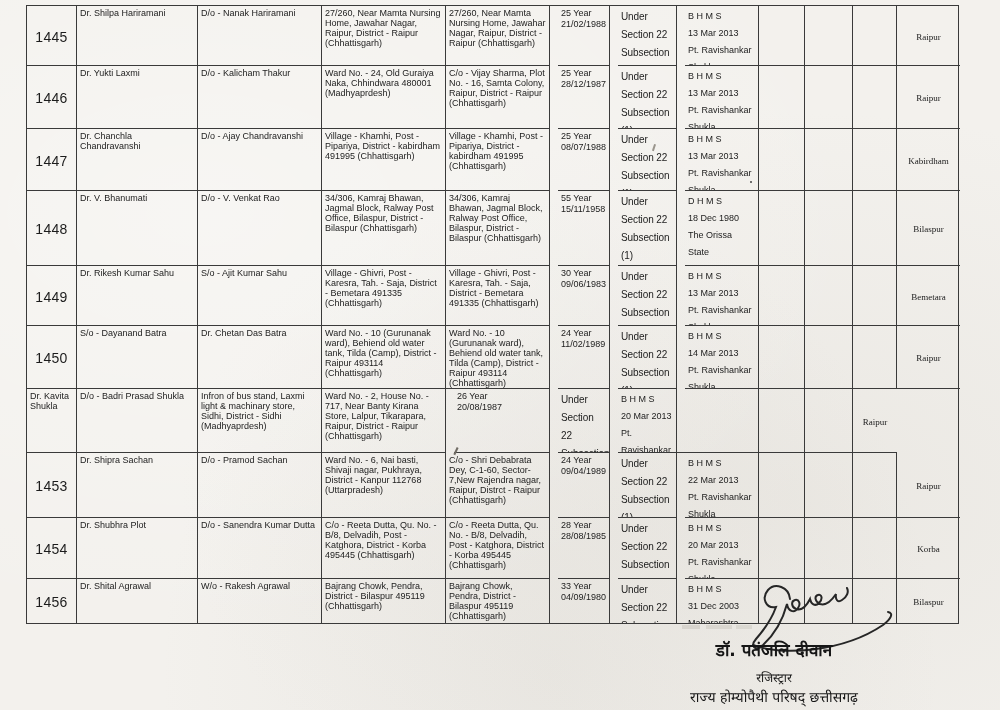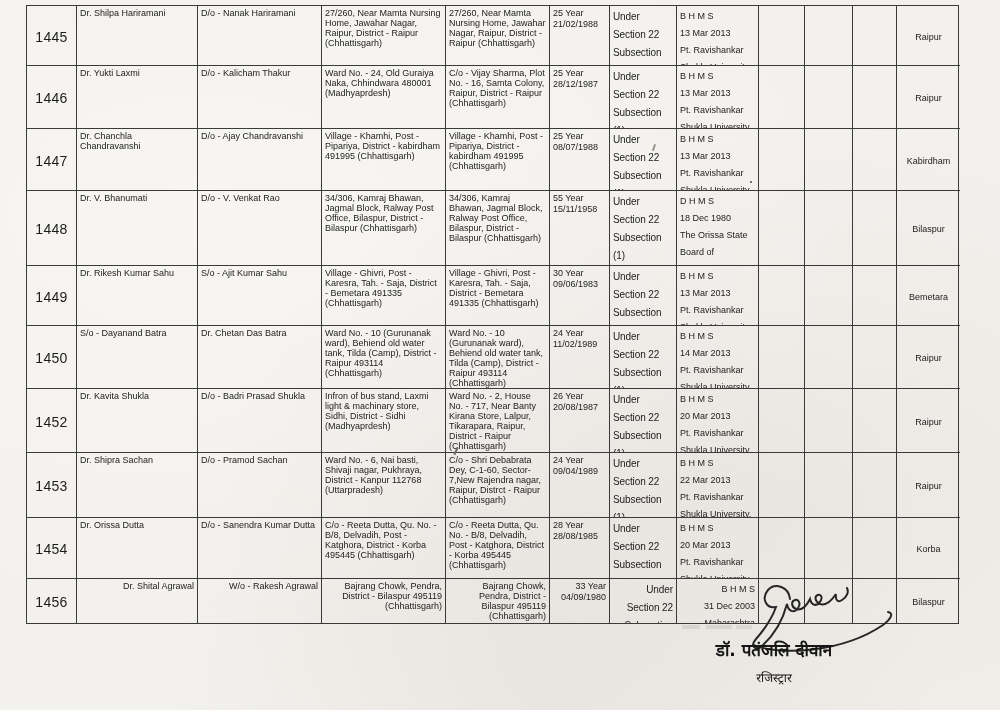--- a/index.html
+++ b/index.html
@@ -30,31 +30,31 @@
   .trow:nth-of-type(1){height:60px}
   .trow:nth-of-type(2){height:63px}
   .trow:nth-of-type(3){height:62px}
   .trow:nth-of-type(4){height:75px}
   .trow:nth-of-type(5){height:60px}
   .trow:nth-of-type(6){height:63px}
   .trow:nth-of-type(7){height:64px}
   .trow:nth-of-type(8){height:65px}
   .trow:nth-of-type(9){height:61px}
   .trow:nth-of-type(10){height:44px}
-  .trow:last-of-type .cell{border-bottom:none;text-align:right;}
+  .trow:last-of-type .cell{border-bottom:none;}
   .cell{
     border-right:1px solid #3a3a3a;
     border-bottom:1.5px solid #3a3a3a;
     box-sizing:border-box;
     padding:2px 3px 0 3px;
     font-size:9px;line-height:10px;color:#1c1c1c;
     overflow:hidden;
   }
-  .cell:last-child{border-right:none;}
-  .pre{white-space:pre-line;}
+  .cell:last-child{border-right:none;font-family:Liberation Serif, serif;}
+  .pre{white-space:pre-line;margin-left:8px;}
   .c-sno{display:flex;align-items:center;justify-content:center;font-size:14px;letter-spacing:.3px;}
   .c-district{display:flex;align-items:center;justify-content:center;font-size:9px;}
   .c-sec{font-size:10px;line-height:18px;letter-spacing:-.1px;}
   .c-qual{line-height:17px;}
   .c-age{line-height:10.5px;}
   .sig-svg{position:absolute;left:745px;top:575px;width:170px;height:88px;}
   .footer{
     position:absolute;left:609px;top:638px;width:330px;
     text-align:center;color:#161616;
   }
@@ -207,21 +207,20 @@
 Shukla  University,
 Raipur,
 (Chhattisgarh)</div>
       <div class="cell c-empty"></div>
       <div class="cell c-empty"></div>
       <div class="cell c-empty"></div>
       <div class="cell c-district">Raipur</div>
     </div>
 
     <div class="trow">
-      <div class="cell c-sno">1452</div>
       <div class="cell c-name">Dr. Kavita Shukla</div>
       <div class="cell c-rel">D/o - Badri Prasad Shukla</div>
       <div class="cell c-addr1">Infron of bus stand, Laxmi light &amp; machinary store, Sidhi, District - Sidhi (Madhyaprdesh)</div>
       <div class="cell c-addr2">Ward No. - 2, House No. - 717, Near Banty Kirana Store, Lalpur, Tikarapara, Raipur, District - Raipur (Chhattisgarh)</div>
       <div class="cell c-age pre">26 Year
 20/08/1987</div>
       <div class="cell c-sec pre">Under Section 22
 Subsection (1)
 29/04/2013</div>
       <div class="cell c-qual pre">B H M S
@@ -254,21 +253,21 @@
 Raipur,
 (Chhattisgarh)</div>
       <div class="cell c-empty"></div>
       <div class="cell c-empty"></div>
       <div class="cell c-empty"></div>
       <div class="cell c-district">Raipur</div>
     </div>
 
     <div class="trow">
       <div class="cell c-sno">1454</div>
-      <div class="cell c-name">Dr. Orissa Dutta</div>
+      <div class="cell c-name">Dr. Shubhra Plot</div>
       <div class="cell c-rel">D/o - Sanendra Kumar Dutta</div>
       <div class="cell c-addr1">C/o - Reeta Dutta, Qu. No. - B/8, Delvadih, Post - Katghora, District - Korba 495445 (Chhattisgarh)</div>
       <div class="cell c-addr2">C/o - Reeta Dutta, Qu. No. - B/8, Delvadih, Post - Katghora, District - Korba 495445 (Chhattisgarh)</div>
       <div class="cell c-age pre">28 Year
 28/08/1985</div>
       <div class="cell c-sec pre">Under Section 22
 Subsection (1)
 30/04/2013</div>
       <div class="cell c-qual pre">B H M S
 20 Mar 2013
@@ -310,20 +309,21 @@
                C43,36 49,39 53,33 C56,29 54,24 50,25 C46,26 46,32 51,34 C57,36 62,30 65,24
                C66,29 70,32 74,28 C78,24 77,19 73,20 C69,21 70,27 75,29 C81,31 87,25 91,19
                C90,25 93,28 97,25 C102,22 104,17 102,13"></path>
       <path d="M8,70 C38,81 98,77 138,50 C146,44 149,38 143,37"></path>
     </g>
   </svg>
 
   <div class="footer">
     <div class="f-name">डॉ. पतंजलि दीवान</div>
     <div class="f-title">रजिस्ट्रार</div>
+    <div class="f-org">राज्य होम्योपैथी परिषद् छत्तीसगढ़</div>
   </div>
 
   <div class="artifact-dot"></div>
   <div class="artifact-tick"></div>
   <div class="artifact-slash"></div>
   <div class="artifact-ghost"></div>
 
 </div>
 
 </body></html>

